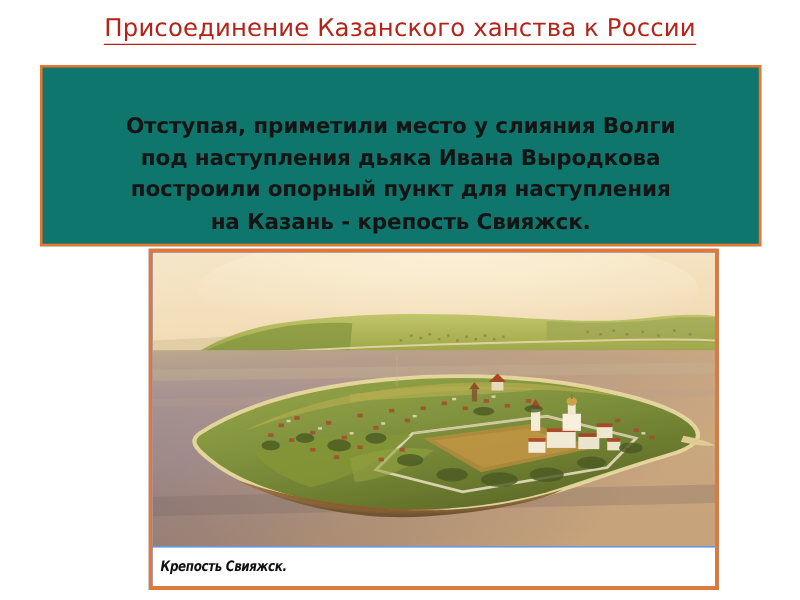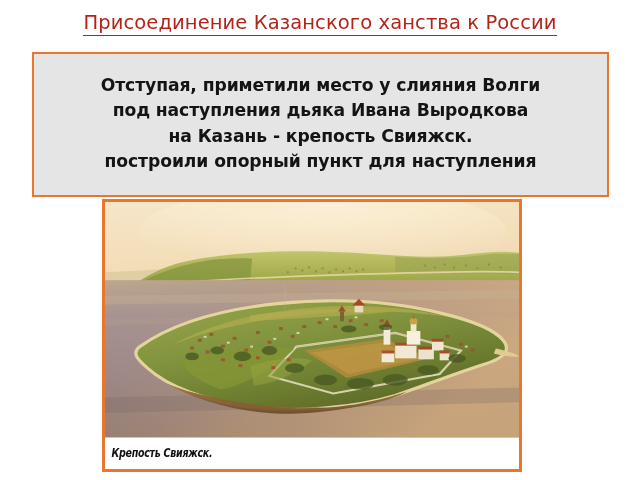--- a/index.html
+++ b/index.html
@@ -35,49 +35,49 @@
   }
 
   
   .text-callout {
     position: absolute;
     left: 32px;
     top: 52px;
     width: 577px;
     height: 145px;
     box-sizing: border-box;
-    background: #e5e5e5;
+    background: #0f766e;
     border: 2.2px solid #E8762C;
     display: flex;
     flex-direction: column;
     align-items: center;
-    justify-content: center;
+    justify-content: flex-end;
     padding: 2px 6px 4px 6px;
   }
   .text-callout .line {
     font-family: "DejaVu Sans", sans-serif;
     font-size: 17.2px;
     font-weight: bold;
     color: #141414;
     line-height: 25.5px;
     text-align: center;
     white-space: nowrap;
     letter-spacing: -0.1px;
   }
 
   
   .picture-frame {
     position: absolute;
-    left: 102px;
+    left: 119px;
     top: 199px;
-    width: 420px;
+    width: 456px;
     height: 273px;
     box-sizing: border-box;
     border: 3.2px solid #E8762C;
-    background: #fdba74;
+    background: #3b82f6;
     overflow: hidden;
   }
   .painting {
     position: absolute;
     left: 0;
     top: 0;
     width: 100%;
     height: 88.2%;
     overflow: hidden;
     background: #f0dfc0;
@@ -110,22 +110,22 @@
 </head>
 <body>
 
 <div class="slide-title">
   <span>Присоединение Казанского ханства к России</span>
 </div>
 
 <div class="text-callout">
   <div class="line">Отступая, приметили место у слияния Волги</div>
   <div class="line">под наступления дьяка Ивана Выродкова</div>
+  <div class="line">построили опорный пункт для наступления</div>
   <div class="line">на Казань - крепость Свияжск.</div>
-  <div class="line">построили опорный пункт для наступления</div>
 </div>
 
 <div class="picture-frame">
 
   <div class="painting">
     <svg viewBox="0 0 428 241" preserveAspectRatio="none">
       <defs>
         <linearGradient id="skyG" x1="0" y1="0" x2="0.25" y2="1">
           <stop offset="0%" stop-color="#F7EBD4"></stop>
           <stop offset="45%" stop-color="#F6E4C6"></stop>

